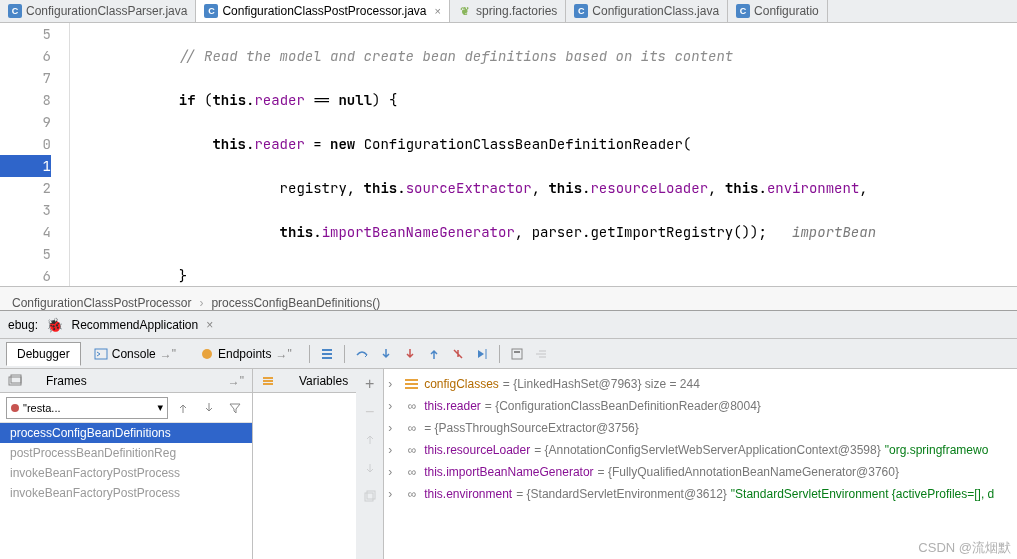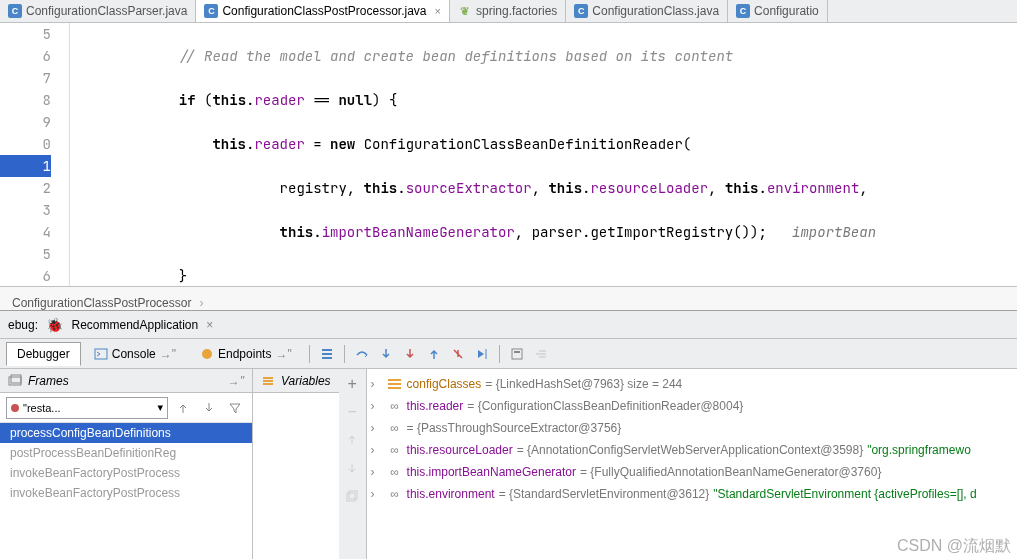--- a/index.html
+++ b/index.html
@@ -30,42 +30,42 @@
 .debug-bar .close { color: #888; }
 
 .debug-tabs { height: 30px; border-top: 1px solid #c0c0c0; background: #eceef0; display: flex; align-items: center; padding: 0 6px; gap: 2px; font-size: 12px; }
 .dtab { padding: 4px 10px; border: 1px solid transparent; cursor: pointer; display: flex; align-items: center; gap: 4px; }
 .dtab.active { background: #fff; border: 1px solid #a0a0a0; border-bottom-color: #fff; }
 .dbtn { width: 22px; height: 22px; display: inline-flex; align-items: center; justify-content: center; cursor: pointer; }
 .dsep { width: 1px; height: 18px; background: #b0b0b0; margin: 0 4px; }
 
 .debug-panes { display: flex; height: 191px; border-top: 1px solid #c0c0c0; }
 .frames-pane { width: 253px; border-right: 1px solid #c0c0c0; background: #fff; display: flex; flex-direction: column; }
-.pane-title { height: 24px; display: flex; align-items: center; padding: 0 8px; background: #eceef0; border-bottom: 1px solid #c0c0c0; gap: 6px; font-size: 12px; font-style: italic; }
+.pane-title { height: 24px; display: flex; align-items: center; padding: 0 8px; background: #eceef0; border-bottom: 1px solid #c0c0c0; gap: 24px; font-size: 12px; }
 .frames-toolbar { height: 30px; display: flex; align-items: center; padding: 0 6px; gap: 4px; border-bottom: 1px solid #e0e0e0; }
 .thread-combo { flex:1; height: 22px; border: 1px solid #a0a0a0; background: #fff; display: flex; align-items: center; padding: 0 4px; gap: 4px; font-size: 11px; }
 .thread-combo .dot { width: 8px; height: 8px; border-radius: 50%; background: #c75450; }
 .frames-list { flex: 1; overflow: hidden; font-size: 12px; }
 .frame-item { padding: 3px 10px; color: #999; white-space: nowrap; overflow: hidden; }
 .frame-item.active { background: #2f65ca; color: #fff; }
 
 .vars-pane { flex: 1; display: flex; flex-direction: row; background: #fff; position: relative; }
 .vars-body { flex: 1; display: flex; overflow: hidden; }
 .vars-gutter { width: 28px; background: #eceef0; border-right: 1px solid #c0c0c0; display: flex; flex-direction: column; align-items: center; padding-top: 4px; gap: 6px; }
 .vars-list { flex: 1; padding: 4px 4px; font-family: "Segoe UI", Arial, sans-serif; font-size: 12px; line-height: 22px; overflow: hidden; }
 .var-row { display: flex; align-items: center; gap: 4px; white-space: nowrap; }
 .expand { width: 12px; color: #888; cursor: pointer; }
 .vi-field { width: 16px; height: 14px; display: inline-flex; align-items: center; justify-content: center; }
 .vi-field svg, .vi-coll svg { display: block; }
 .var-name { color: #871094; }
 .var-name.orange { color: #b36b00; }
 .var-val { color: #777; }
 .var-str { color: #067d17; }
 
-.watermark { position: absolute; right: 6px; bottom: 2px; color: #b0b0b0; font-size: 16px; }
+.watermark { position: absolute; right: 6px; bottom: 2px; color: #b0b0b0; font-size: 13px; }
 
 svg.ico { width: 14px; height: 14px; }
 </style>
 </head>
 <body>
 
 <div class="tabs">
   <div class="tab">
       <span class="icon-j">C</span>
       <span>ConfigurationClassParser.java</span>
@@ -116,20 +116,21 @@
 
 
 
 
   </div>
 </div>
 
 <div class="breadcrumb">
   <span>ConfigurationClassPostProcessor</span>
   <span class="sep">›</span>
+  <span>processConfigBeanDefinitions()</span>
 </div>
 
 <div class="debug-bar">
   <span>ebug:</span>
   <span class="bug-icon">🐞</span>
   <span>RecommendApplication</span>
   <span class="close">×</span>
 </div>
 
 <div class="debug-tabs">

